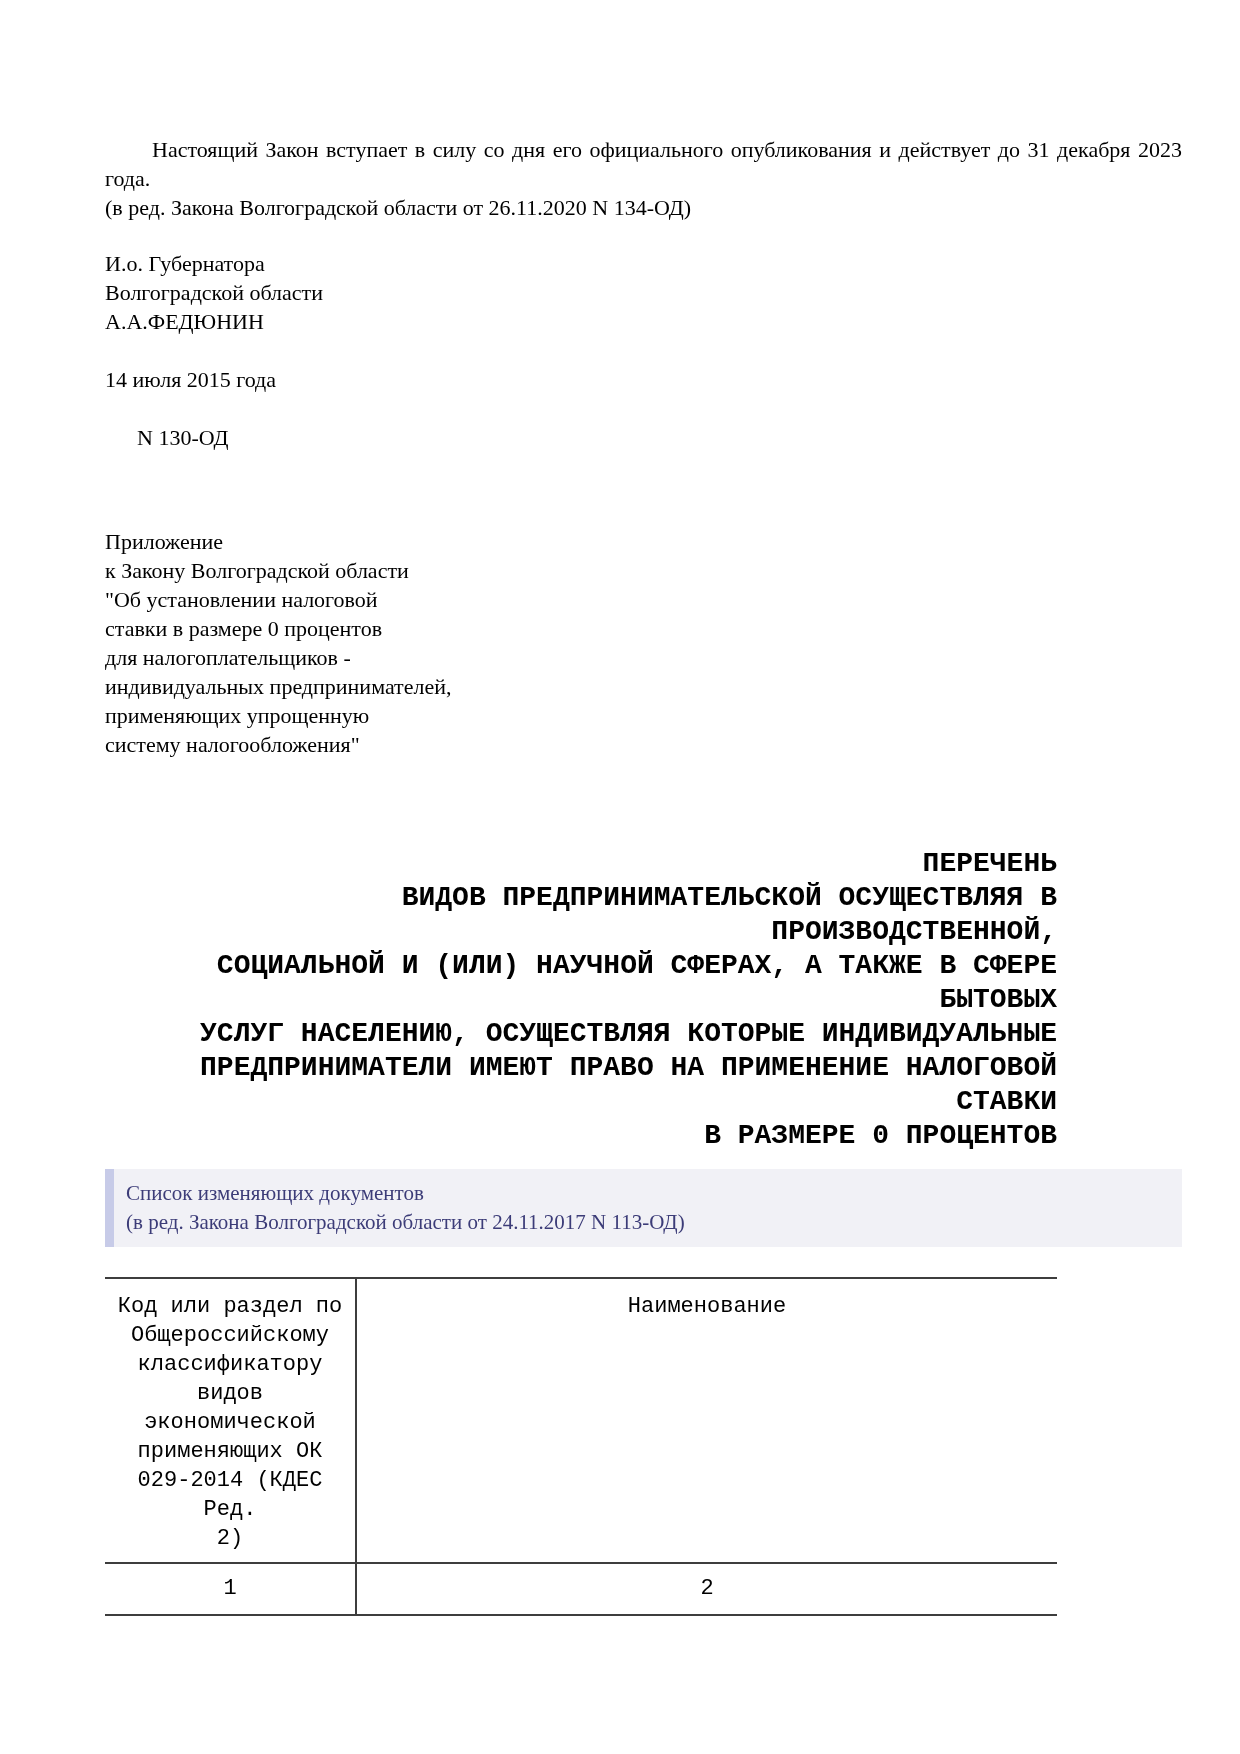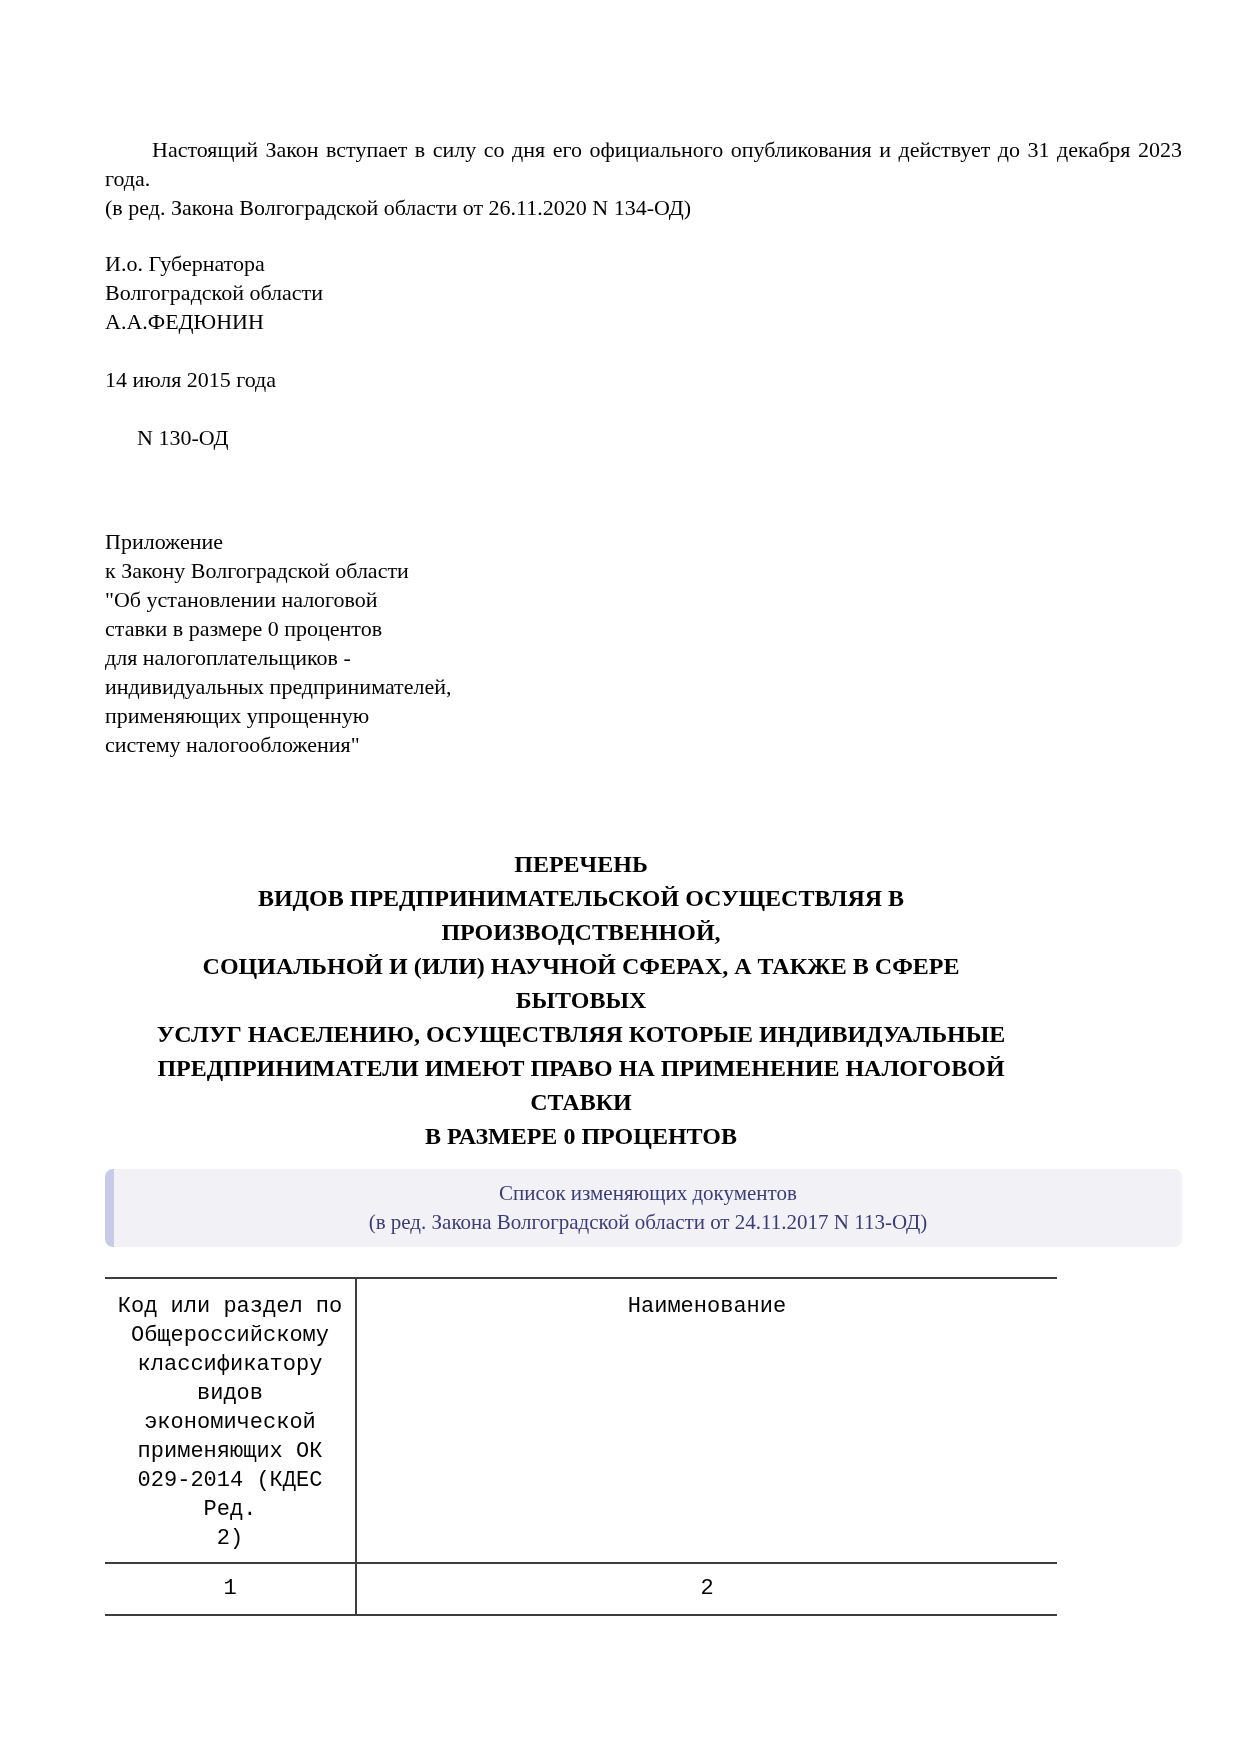--- a/index.html
+++ b/index.html
@@ -1,15 +1,15 @@
 <!DOCTYPE html>
 <html><head>
 <meta charset="utf-8">
 <style>
-  * { margin: 0; padding: 0; box-sizing: border-box; border-radius: 8px; }
+  * { margin: 0; padding: 0; box-sizing: border-box; }
   html, body { background: #ffffff; }
   .page {
     position: relative;
     width: 1240px;
     height: 1754px;
     background: #ffffff;
     color: #000000;
     font-family: "Liberation Serif", "DejaVu Serif", serif;
     font-size: 22px;
     line-height: 29px;
@@ -23,33 +23,33 @@
   .sig-block { margin-top: 27px; text-align: left; padding-right: 127px; }
 
   .date-line { margin-top: 29px; }
   .num-line  { margin-top: 29px; margin-left: 32px; }
 
   .appendix-block { margin-top: 75px; text-align: left; padding-right: 127px; }
 
   .doc-title {
     margin-top: 88px;
     width: 952px;
-    text-align: center;
+    text-align: right;
     font-weight: bold;
-    font-size: 24px;
+    font-size: 28px;
     line-height: 34px;
+    font-family: Liberation Mono, monospace;
   }
 
   .changes-box {
     margin-top: 16px;
     width: 1077px;
     background: #f1f1f6;
     border-left: 9px solid #c7cbe8;
     padding: 10px 12px;
-    text-align: center;
     color: #3c3c78;
     font-size: 21px;
     line-height: 29px;
   }
 
   .doc-table {
     margin-top: 30px;
     width: 952px;
     border-collapse: collapse;
     table-layout: fixed;

